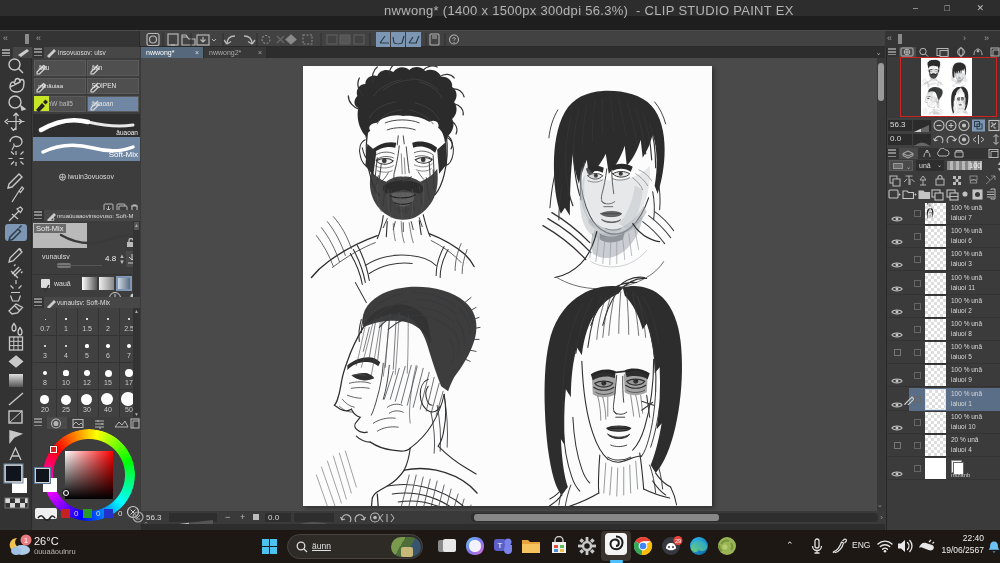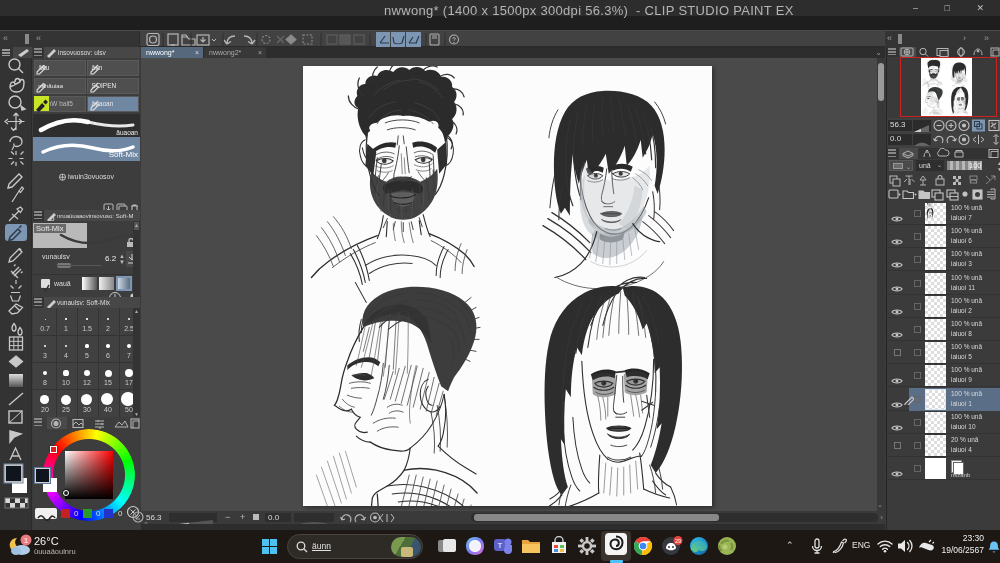--- a/index.html
+++ b/index.html
@@ -374,21 +374,21 @@
      <svg class="abs" style="left:0;top:2px" width="107" height="25">
             <path d="M28 12 C 45 22, 62 22, 78 16 C 88 13, 97 12, 103 13" stroke="#3a3a3a" fill="none" stroke-width="2.5" stroke-linecap="round"></path>
           </svg>
      <svg class="abs" style="left:93px;top:17px" width="11" height="10">
             <rect x="1" y="4" width="8" height="5" fill="#bbb"></rect>
             <path d="M3 4V2.5a2 2 0 014 0" stroke="#bbb" fill="none" stroke-width="1.3"></path>
           </svg>
      <div class="abs" style="left:9px;top:32px;color:#ddd;font-size:7px;">vunaulsv</div>
      <div class="abs" style="left:24px;top:42px;width:14px;height:5px;background:#777;border-radius:2px;"></div>
      <div class="abs" style="left:24px;top:44px;width:45px;height:1px;background:#555;"></div>
-     <div class="abs" style="left:72px;top:33px;color:#eee;font-size:8px;">6.2</div>
+     <div class="abs" style="left:72px;top:33px;color:#eee;font-size:8px;">4.8</div>
      <div class="abs" style="left:86px;top:32px;color:#bbb;font-size:6px;">▲<br>▼</div>
      <div class="abs" style="left:93px;top:30px;width:12px;height:16px;background:#4a4a4a;"><svg width="12" height="16">
               <path d="M6 3v6m-3-3l3 3l3-3M2 12h8" stroke="#ccc" fill="none"></path>
             </svg></div>
      <div class="abs" style="left:0;top:53px;width:100px;height:1px;background:#333;"></div>
      <div class="abs" style="left:8px;top:58px;width:9px;height:9px;background:#ddd;border-radius:1px;"><svg width="9" height="9">
               <path d="M2 4l2.5 3L8 1" stroke="#333" fill="none" stroke-width="1.5"></path>
             </svg></div>
      <div class="abs" style="left:21px;top:59px;color:#ddd;font-size:7px;">wauă</div>
      <div class="abs" style="left:49px;top:56px;width:15px;height:13px;background:linear-gradient(to right,#fff,#555);"></div>
@@ -961,19 +961,19 @@
     <circle cx="8" cy="12.2" r="1.3" fill="#e8e8e8"></circle>
   </svg>
   <svg class="abs" style="left:897px;top:8px" width="17" height="16" viewBox="0 0 17 16">
     <path d="M1 5.5h3l4-3.5v12l-4-3.5H1z" fill="#e8e8e8"></path>
     <path d="M10.5 4.5a5 5 0 010 7M12.8 2.5a8 8 0 010 11" stroke="#e8e8e8" fill="none" stroke-width="1.3" stroke-linecap="round"></path>
   </svg>
   <svg class="abs" style="left:917px;top:8px" width="19" height="16" viewBox="0 0 19 16">
     <path d="M2 10c1-4 4-6 7-5l6 2c2 .8 2.5 3 1 4.5c-1 1-3 1.2-4.5.5L5 9.5C3.5 9 2.5 9.5 2 10z" fill="#e8e8e8"></path>
     <path d="M12 4l2-2m1.5 3.5L17 4" stroke="#e8e8e8" stroke-width="1.2"></path>
   </svg>
-  <div class="abs" style="left:939px;top:3px;width:45px;text-align:right;color:#f0f0f0;font-size:8.5px;">23:30</div>
+  <div class="abs" style="left:939px;top:3px;width:45px;text-align:right;color:#f0f0f0;font-size:8.5px;">22:40</div>
   <div class="abs" style="left:923px;top:15px;width:61px;text-align:right;color:#f0f0f0;font-size:8.5px;">19/06/2567</div>
   <svg class="abs" style="left:988px;top:10px" width="12" height="14" viewBox="0 0 13 15">
     <path d="M6.5 1.5c2.8 0 4.2 2 4.2 4.5c0 2.8 1 3.8 1.6 4.5H.7c.6-.7 1.6-1.7 1.6-4.5c0-2.5 1.4-4.5 4.2-4.5z" fill="#6cc2f5"></path>
     <path d="M5 12.5a1.6 1.6 0 003 0z" fill="#6cc2f5"></path>
   </svg>
 </div>
 </div>
 </body></html>

